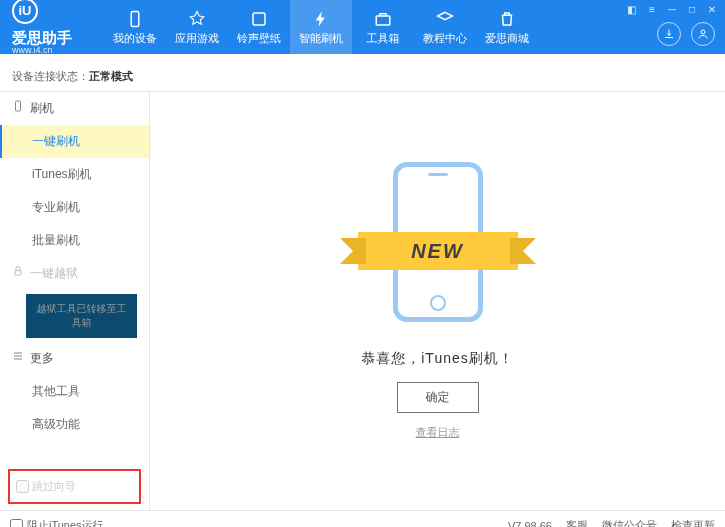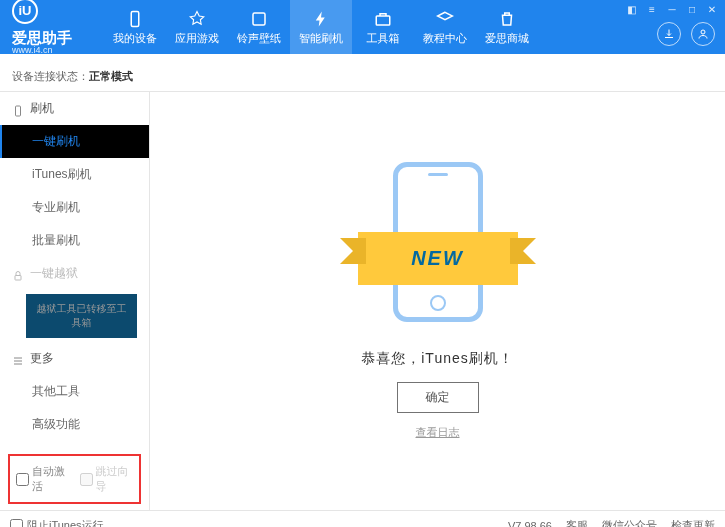--- a/index.html
+++ b/index.html
@@ -17,33 +17,33 @@
 .nav-icon svg { width: 18px; height: 18px; fill: #fff; }
 .win-controls { position: absolute; top: 4px; right: 8px; display: flex; gap: 10px; font-size: 10px; }
 .win-btn { width: 10px; height: 10px; cursor: pointer; opacity: 0.85; display:flex; align-items:center; justify-content:center;}
 .header-right { position: absolute; right: 10px; bottom: 8px; display: flex; gap: 10px; }
 .circle-btn { width: 24px; height: 24px; border: 1.5px solid rgba(255,255,255,0.7); border-radius: 50%; cursor: pointer; display:flex; align-items:center; justify-content:center;}
 .circle-btn svg { width:12px; height:12px; fill:#fff;}
 .status-bar { height: 30px; border-bottom: 1px solid #e5e5e5; display: flex; align-items: center; padding: 0 12px; font-size: 11px; color: #666; margin-top: 8px; }
 .status-value { font-weight: bold; color: #333; }
 .body { display: flex; height: 418px; }
 .sidebar { width: 150px; border-right: 1px solid #e5e5e5; display: flex; flex-direction: column; font-size: 12px; }
-.sb-group { padding: 8px 12px; color: #555; display: flex; align-items: flex-end; gap: 6px; cursor: pointer; }
+.sb-group { padding: 8px 12px; color: #555; display: flex; align-items: flex-start; gap: 6px; cursor: pointer; }
 .sb-group svg { width: 12px; height:12px; fill:#888;}
 .sb-item { padding: 8px 12px 8px 32px; color: #666; cursor: pointer; }
-.sb-item.active { background: #000000; color: #2084ed; border-left: 2px solid #2084ed; padding-left:30px;}
+.sb-item.active { background: #fef9c3; color: #2084ed; border-left: 2px solid #2084ed; padding-left:30px;}
 .sb-note { margin: 4px 12px 4px 26px; padding: 8px; background: #0c4a6e; font-size: 10px; color: #999; text-align: center; line-height:1.4;}
 .sb-checks { margin: 6px 8px; padding: 8px 6px; border: 2px solid #e33; display: flex; gap: 10px; font-size: 11px; color: #888; }
 .sb-checks label { display: flex; align-items: center; gap: 3px; cursor: pointer; }
 .main { flex: 1; display: flex; flex-direction: column; align-items: center; justify-content: center; }
 .illus { position: relative; width: 180px; height: 170px; }
 .phone { position: absolute; left: 45px; top: 0; width: 90px; height: 160px; border: 5px solid #9bc8f5; border-radius: 14px; background: #fff; }
 .phone::before { content:''; position:absolute; top:6px; left:50%; transform:translateX(-50%); width:20px; height:3px; background:#9bc8f5; border-radius:2px;}
 .phone::after { content:''; position:absolute; bottom:6px; left:50%; transform:translateX(-50%); width:12px; height:12px; border:2px solid #9bc8f5; border-radius:50%;}
-.ribbon { position: absolute; top: 70px; left: 10px; right:10px; height: 53px; background: #ffc93c; display: flex; align-items: center; justify-content: center; font-size: 20px; font-weight: 900; color: #0369a1; letter-spacing: 2px; font-style: italic; }
+.ribbon { position: absolute; top: 70px; left: 10px; right:10px; height: 38px; background: #ffc93c; display: flex; align-items: center; justify-content: center; font-size: 20px; font-weight: 900; color: #404040; letter-spacing: 2px; font-style: italic; }
 .ribbon::before,.ribbon::after{content:'';position:absolute;top:6px;width:0;height:0;border:13px solid #eab429;}
 .ribbon::before{left:-18px;border-left-color:transparent;}
 .ribbon::after{right:-18px;border-right-color:transparent;}
 .success-msg { margin-top: 18px; font-size: 14px; color: #333; letter-spacing: 1px; }
 .ok-btn { margin-top: 14px; padding: 6px 28px; border: 1px solid #737373; background: #fff; font-size: 12px; color: #555; cursor: pointer; }
 .log-link { margin-top: 12px; font-size: 11px; color: #999; text-decoration: underline; cursor: pointer; }
 .footer { height: 30px; border-top: 1px solid #e5e5e5; display: flex; align-items: center; padding: 0 10px; font-size: 11px; color: #666; gap: 14px; }
 .footer label { display: flex; align-items:center; gap:4px; cursor:pointer;}
 .footer-spacer { flex: 1; }
 .footer-item { cursor: pointer; }
@@ -168,24 +168,20 @@
     <div class="sb-group">
         <svg viewBox="0 0 24 24">
           <path d="M4 6h16M4 12h16M4 18h16" stroke="#888" stroke-width="2"></path>
         </svg>
         <span>更多</span>
       </div>
     <div class="sb-item">其他工具</div>
     <div class="sb-item">高级功能</div>
     <div style="flex:1"></div>
     <div class="sb-checks">
-      <label>
-          <input type="checkbox" style="">
-          <span>自动激活</span>
-        </label>
       <label style="color:#ccc">
           <input type="checkbox" disabled="" style="">
           <span>跳过向导</span>
         </label>
     </div>
 
   </div>
 
   <div class="main">
     <div class="illus">

